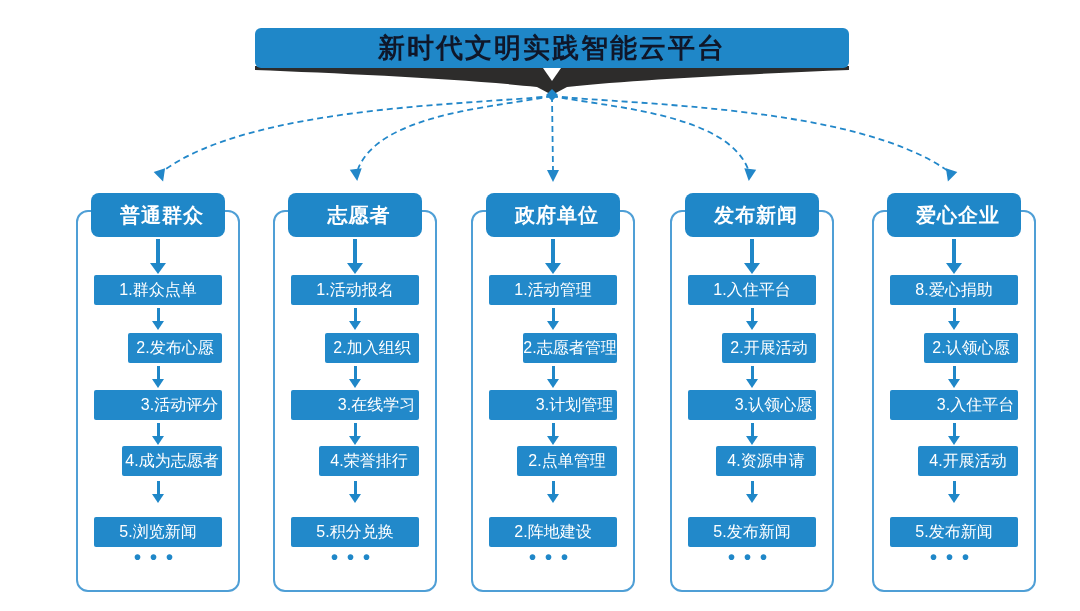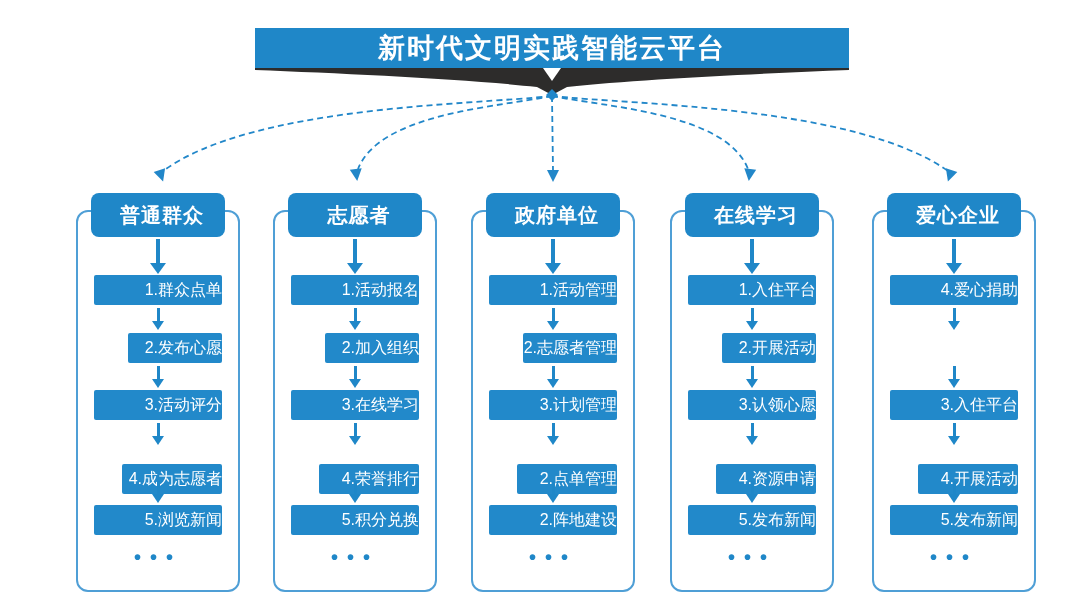--- a/index.html
+++ b/index.html
@@ -3,44 +3,44 @@
 <meta charset="utf-8">
 <style>
   html,body{margin:0;padding:0;background:#ffffff;}
   #canvas{
     position:relative;width:1080px;height:611px;background:#ffffff;overflow:hidden;
     font-family:"Liberation Sans","DejaVu Sans",sans-serif;
   }
   
   .banner{
     position:absolute;left:255px;top:28px;width:594px;height:40px;
-    background:#1f87c8;color:#ffffff;font-size:27px;font-weight:bold;
-    letter-spacing:2px;text-align:center;line-height:40px;z-index:3;
+    background:#1f87c8;color:#0f172a;font-size:27px;font-weight:bold;
+    letter-spacing:2px;text-align:center;line-height:40px;z-index:3;border-radius:6px;
   }
   
   .overlay{position:absolute;left:0;top:0;width:1080px;height:611px;z-index:1;}
   
   .column{position:absolute;top:185px;width:164px;height:415px;z-index:2;}
   .col-1{left:76px;}  .col-2{left:273px;} .col-3{left:471px;}
   .col-4{left:670px;} .col-5{left:872px;}
   .frame{
     position:absolute;top:25px;left:0;right:0;height:378px;
     border:2px solid #4f9fd6;border-radius:12px;background:#ffffff;
   }
   .col-header{
     position:absolute;top:8px;left:15px;right:15px;height:44px;
     background:#1f87c8;border-radius:8px;color:#ffffff;font-size:20px;
     font-weight:bold;text-align:center;line-height:44px;letter-spacing:1px;z-index:4;padding-left:8px;
   }
   .item{
     position:absolute;left:18px;right:18px;height:30px;background:#2289ca;
-    color:#ffffff;font-size:16px;text-align:right;line-height:30px;
+    color:#ffffff;font-size:16px;text-align:center;line-height:30px;
     border-radius:2px;z-index:4;
   }
-  .it0{top:90px;} .it1{top:148px;margin-left:34px;} .it2{top:205px;padding-left:43px;} .it3{top:279px;margin-left:28px;} .it4{top:320px;}
+  .it0{top:90px;} .it1{top:148px;margin-left:34px;} .it2{top:205px;padding-left:43px;} .it3{top:261px;margin-left:28px;} .it4{top:332px;}
   
   .v-arrow{position:absolute;left:0;right:0;display:flex;flex-direction:column;align-items:center;z-index:4;}
   .v-arrow .stem{background:#1f87c8;}
   .v-arrow .head{width:0;height:0;border-left:8px solid transparent;border-right:8px solid transparent;border-top:11px solid #1f87c8;}
   .arrow-lg{top:54px;}
   .arrow-lg .stem{width:4px;height:24px;}
   .arrow-sm .stem{width:3px;height:13px;}
   .arrow-sm .head{border-left-width:6px;border-right-width:6px;border-top-width:9px;}
   .ar0{top:123px;} .ar1{top:181px;} .ar2{top:238px;} .ar3{top:296px;}
   .more{
@@ -168,21 +168,21 @@
     <div class="v-arrow arrow-sm ar3">
         <div class="stem"></div>
         <div class="head"></div>
       </div>
     <div class="item it4">2.阵地建设</div>
     <div class="more">•••</div>
   </div>
 
   <div class="column col-4">
     <div class="frame"></div>
-    <div class="col-header">在线学习</div>
+    <div class="col-header">发布新闻</div>
     <div class="v-arrow arrow-lg">
         <div class="stem"></div>
         <div class="head"></div>
       </div>
     <div class="item it0">1.入住平台</div>
     <div class="v-arrow arrow-sm ar0">
         <div class="stem"></div>
         <div class="head"></div>
       </div>
     <div class="item it1">2.开展活动</div>
@@ -204,25 +204,26 @@
     <div class="more">•••</div>
   </div>
 
   <div class="column col-5">
     <div class="frame"></div>
     <div class="col-header">爱心企业</div>
     <div class="v-arrow arrow-lg">
         <div class="stem"></div>
         <div class="head"></div>
       </div>
-    <div class="item it0">4.爱心捐助</div>
-    <div class="v-arrow arrow-sm ar0">
-        <div class="stem"></div>
-        <div class="head"></div>
-      </div>
+    <div class="item it0">8.爱心捐助</div>
+    <div class="v-arrow arrow-sm ar0">
+        <div class="stem"></div>
+        <div class="head"></div>
+      </div>
+    <div class="item it1">2.认领心愿</div>
     <div class="v-arrow arrow-sm ar1">
         <div class="stem"></div>
         <div class="head"></div>
       </div>
     <div class="item it2">3.入住平台</div>
     <div class="v-arrow arrow-sm ar2">
         <div class="stem"></div>
         <div class="head"></div>
       </div>
     <div class="item it3">4.开展活动</div>

